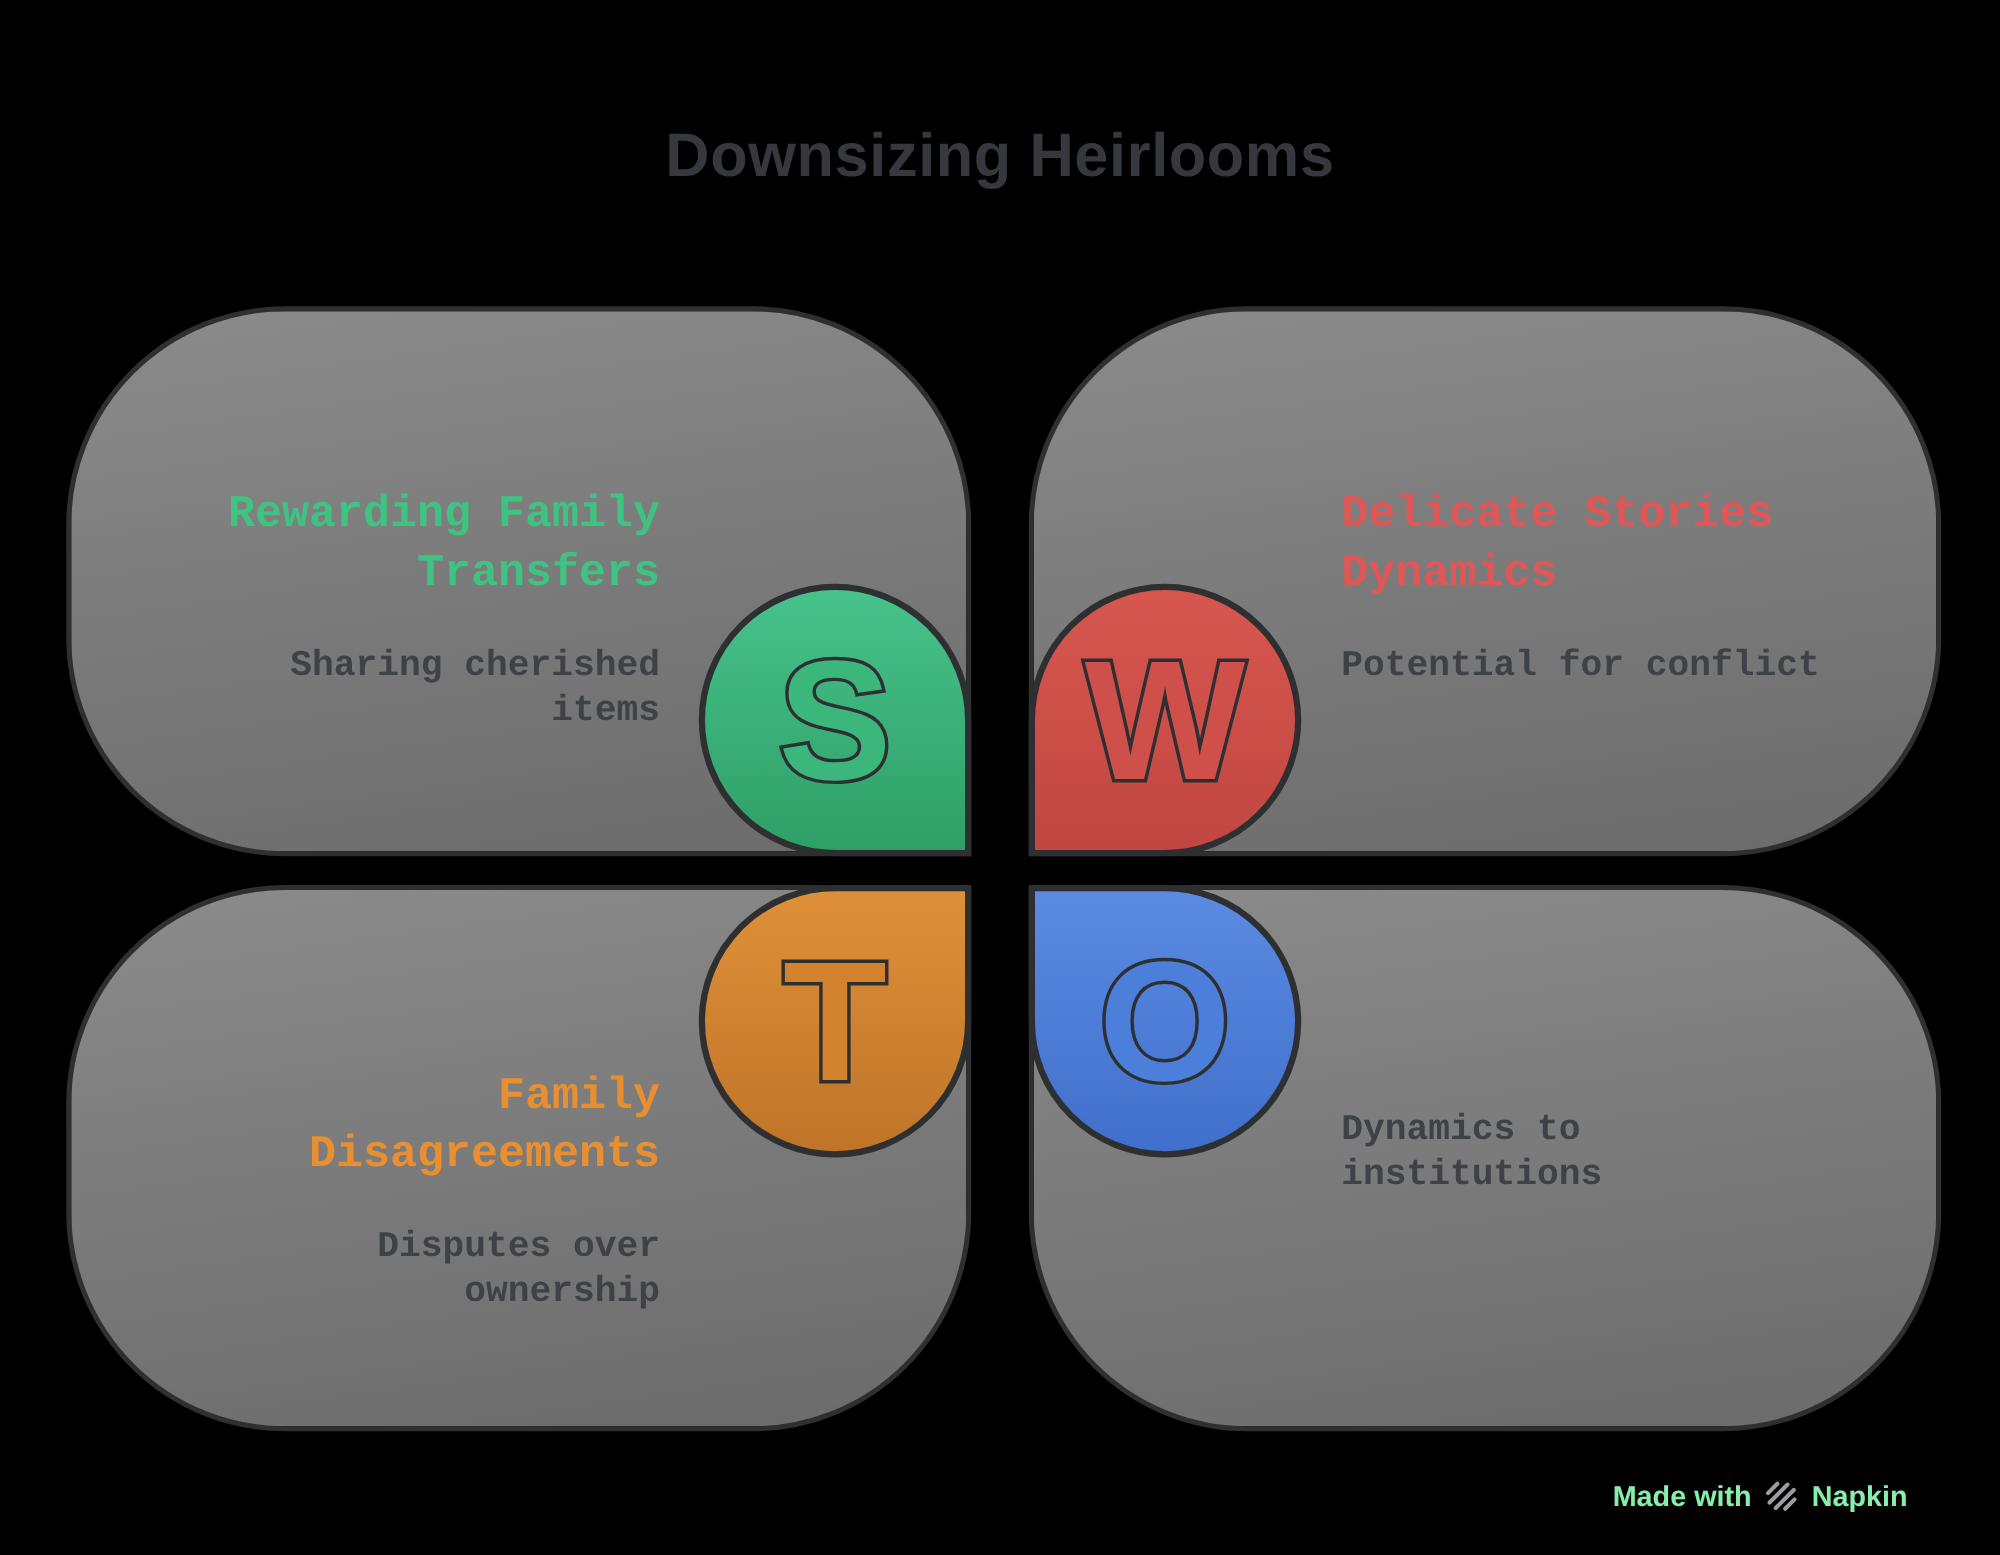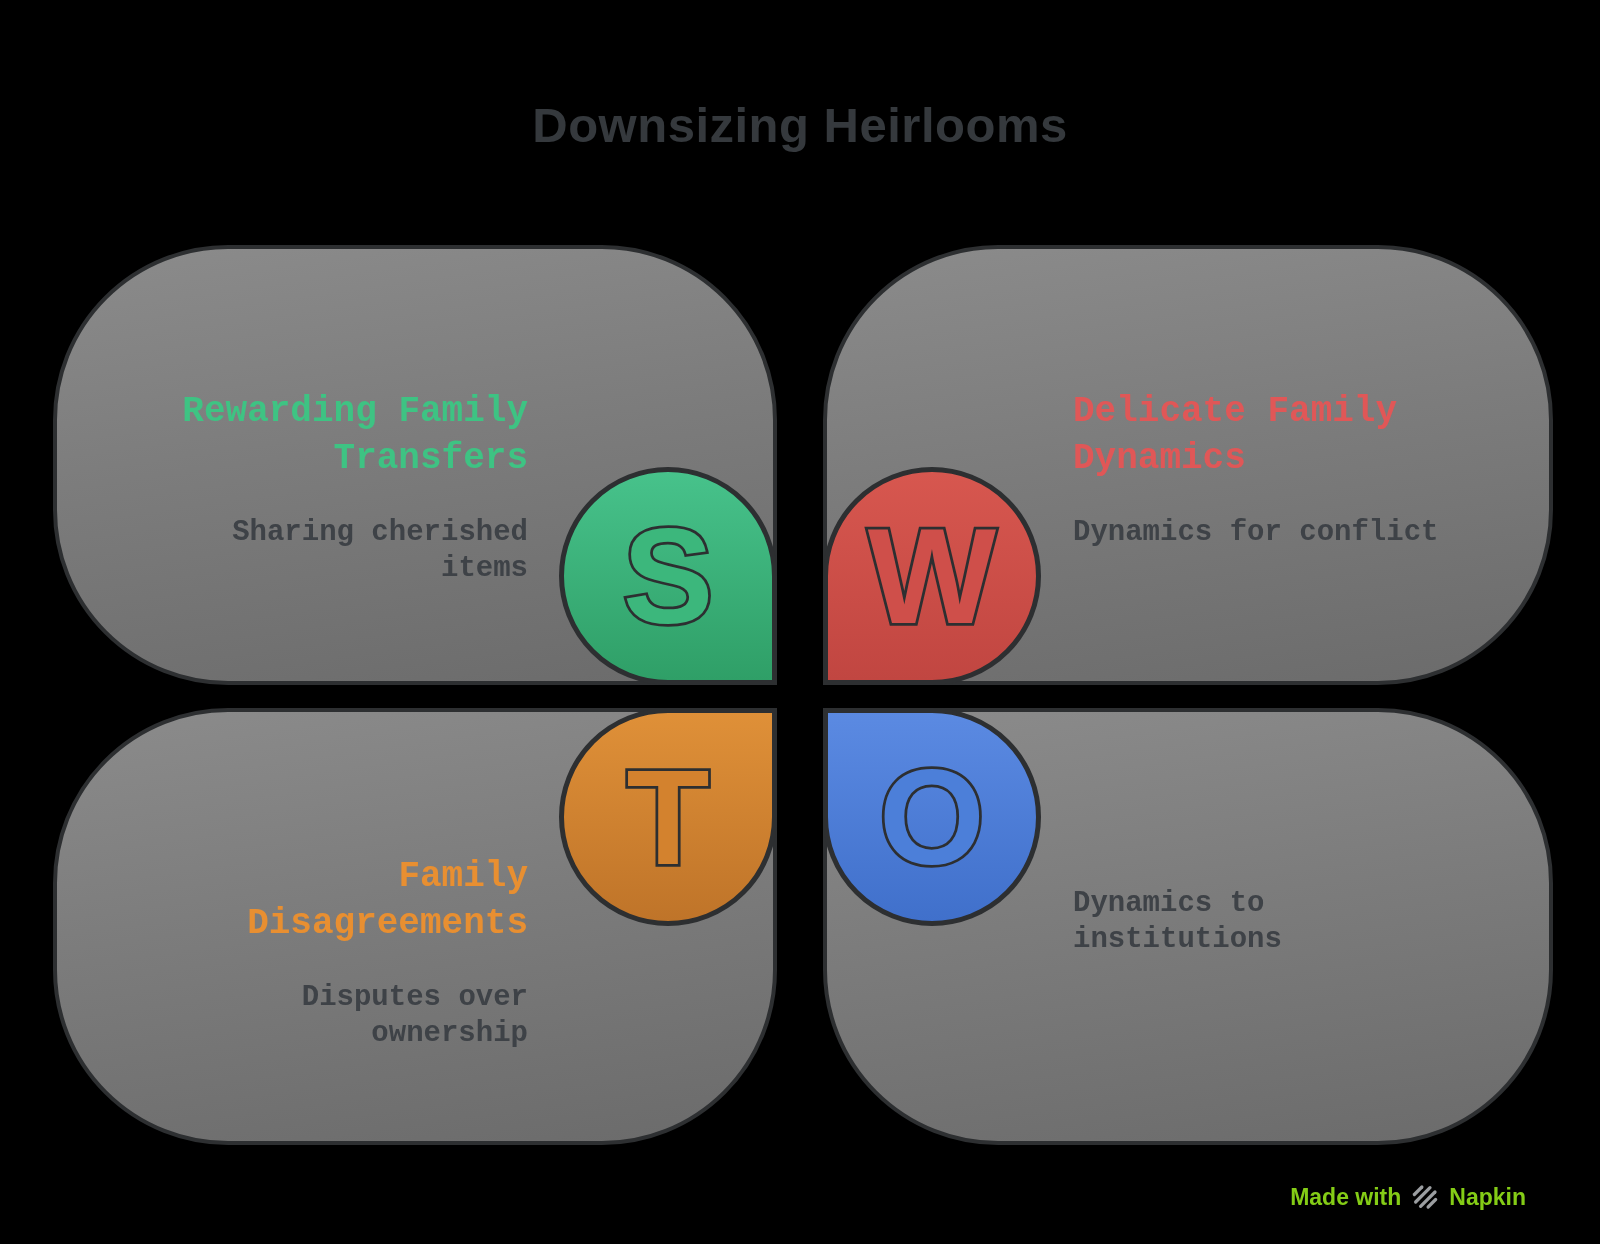--- a/index.html
+++ b/index.html
@@ -52,21 +52,21 @@
     -webkit-text-stroke:5.5px #2d2f31; paint-order:stroke fill;
   }
   .q-tl .letter { color:#3cb77c; }
   .q-tr .letter { color:#cf4f4a; }
   .q-bl .letter { color:#d3822e; }
   .q-br .letter { color:#4c7fd9; }
 
   .watermark {
     position:absolute; top:1182px; right:74px;
     display:flex; align-items:center; gap:9px;
-    font-size:23px; font-weight:700; color:#84cc16;
+    font-size:23px; font-weight:700; color:#86efac;
   }
   .napkin-icon { width:30px; height:30px; display:block; }
 </style>
 </head>
 <body>
 
 <div id="stage">
 
   <div class="title">Downsizing Heirlooms</div>
 
@@ -76,23 +76,23 @@
 Transfers</div>
       <div class="subtitle">Sharing cherished items</div>
     </div>
     <div class="drop">
       <span class="letter">S</span>
     </div>
   </div>
 
   <div class="quad q-tr">
     <div class="content">
-      <div class="heading">Delicate Family
+      <div class="heading">Delicate Stories
 Dynamics</div>
-      <div class="subtitle">Dynamics for conflict</div>
+      <div class="subtitle">Potential for conflict</div>
     </div>
     <div class="drop">
       <span class="letter">W</span>
     </div>
   </div>
 
   <div class="quad q-bl">
     <div class="content">
       <div class="heading">Family
 Disagreements</div>

